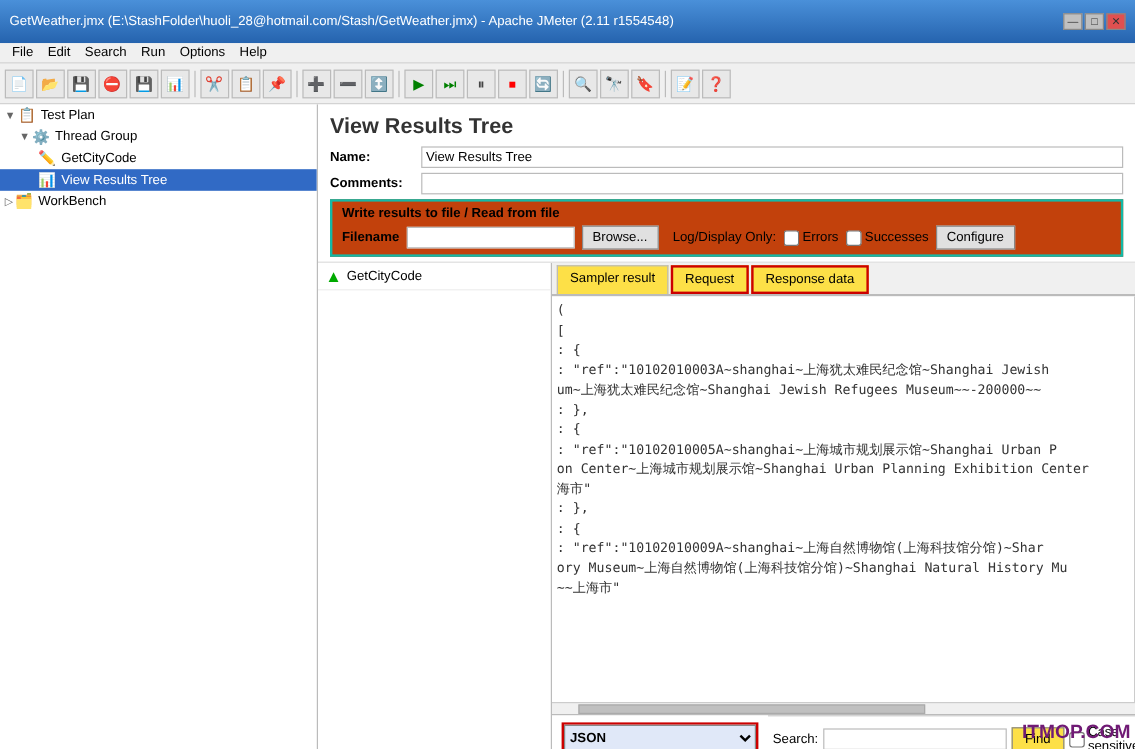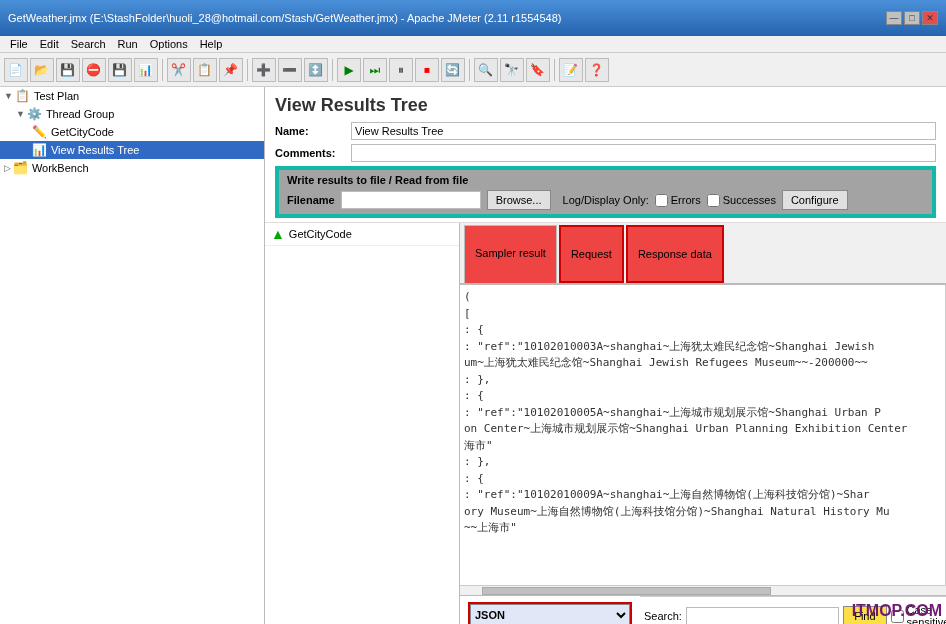--- a/index.html
+++ b/index.html
@@ -119,22 +119,22 @@
     }
     .field-input {
       flex: 1;
       height: 18px;
       border: 1px solid #bbb;
       font-size: 11px;
       padding: 1px 3px;
       background: white;
     }
     .file-section {
-      background: #a3a3a3;
-      border: 4px solid #14b8a6;
+      background: #c2410c;
+      border: 2px solid #14b8a6;
       padding: 4px 8px;
       margin-top: 0;
       font-size: 11px;
     }
     .file-row {
       display: flex;
       align-items: center;
       gap: 6px;
     }
     .filename-label { font-weight: bold; }
@@ -189,24 +189,24 @@
     }
 
     
     .tabs-bar {
       display: flex;
       border-bottom: 2px solid #bbb;
       background: #f0f0f0;
       padding: 2px 4px 0 4px;
     }
     .tab {
-      padding: 21px 10px;
+      padding: 4px 10px;
       border: 1px solid #bbb;
       border-bottom: none;
-      background: #ef4444;
+      background: #fde047;
       cursor: pointer;
       font-size: 11px;
       margin-right: 2px;
     }
     .tab.highlighted {
       border: 2px solid #cc0000;
       color: #000;
     }
 
     

